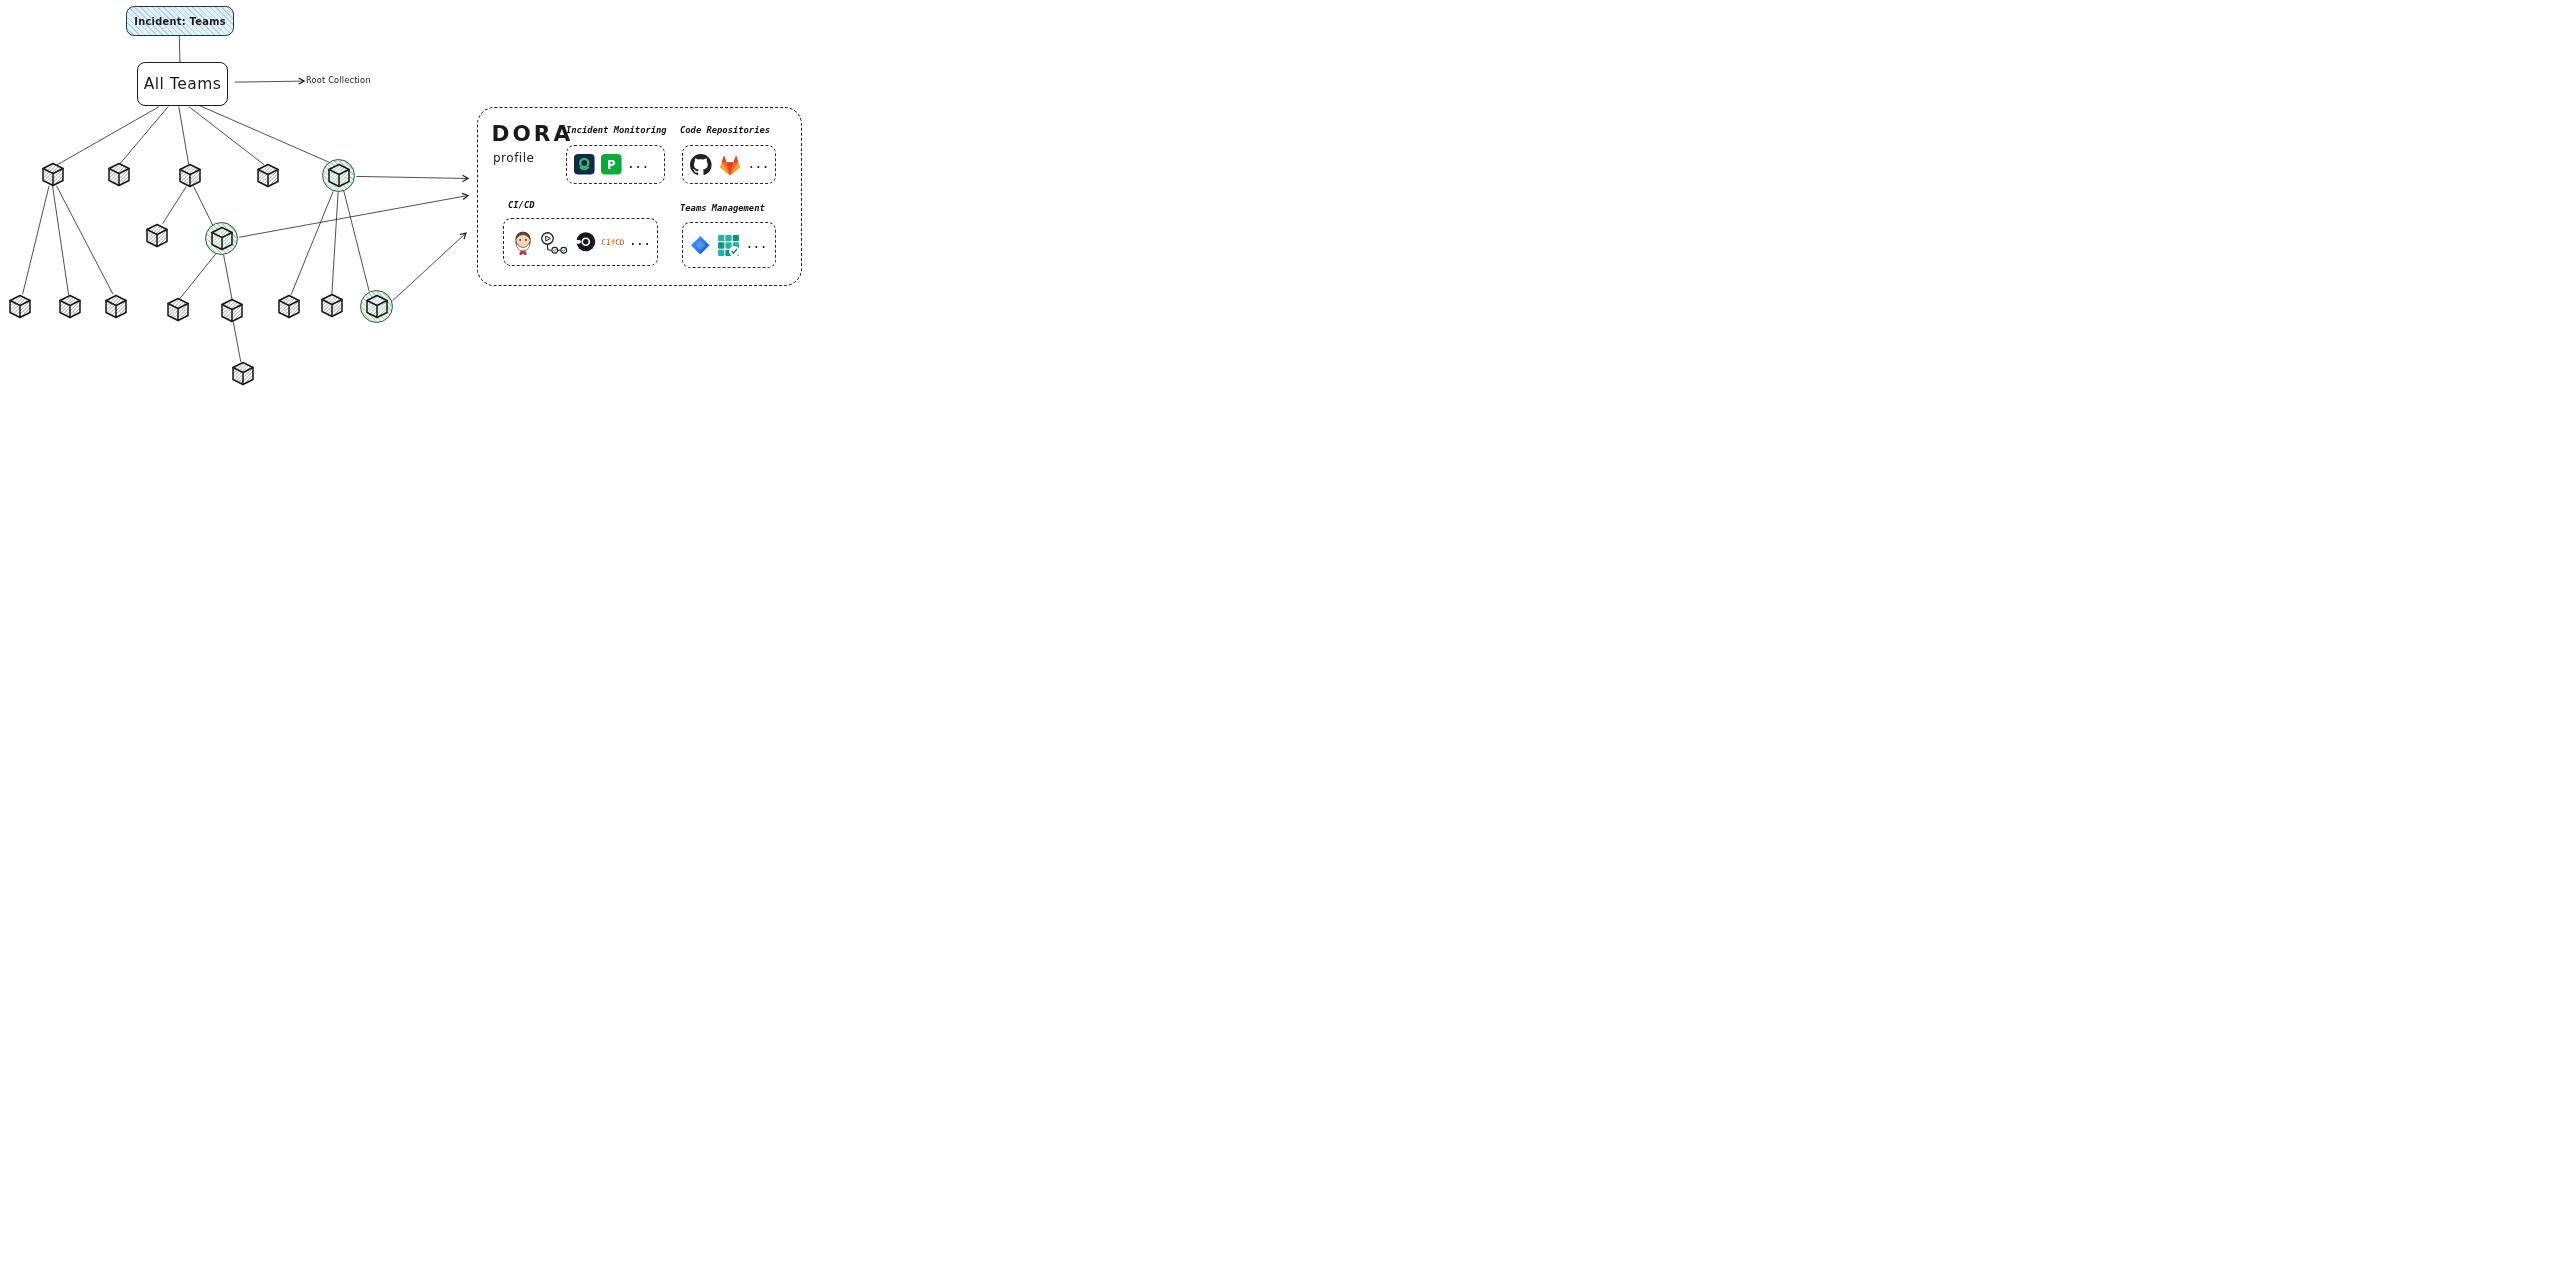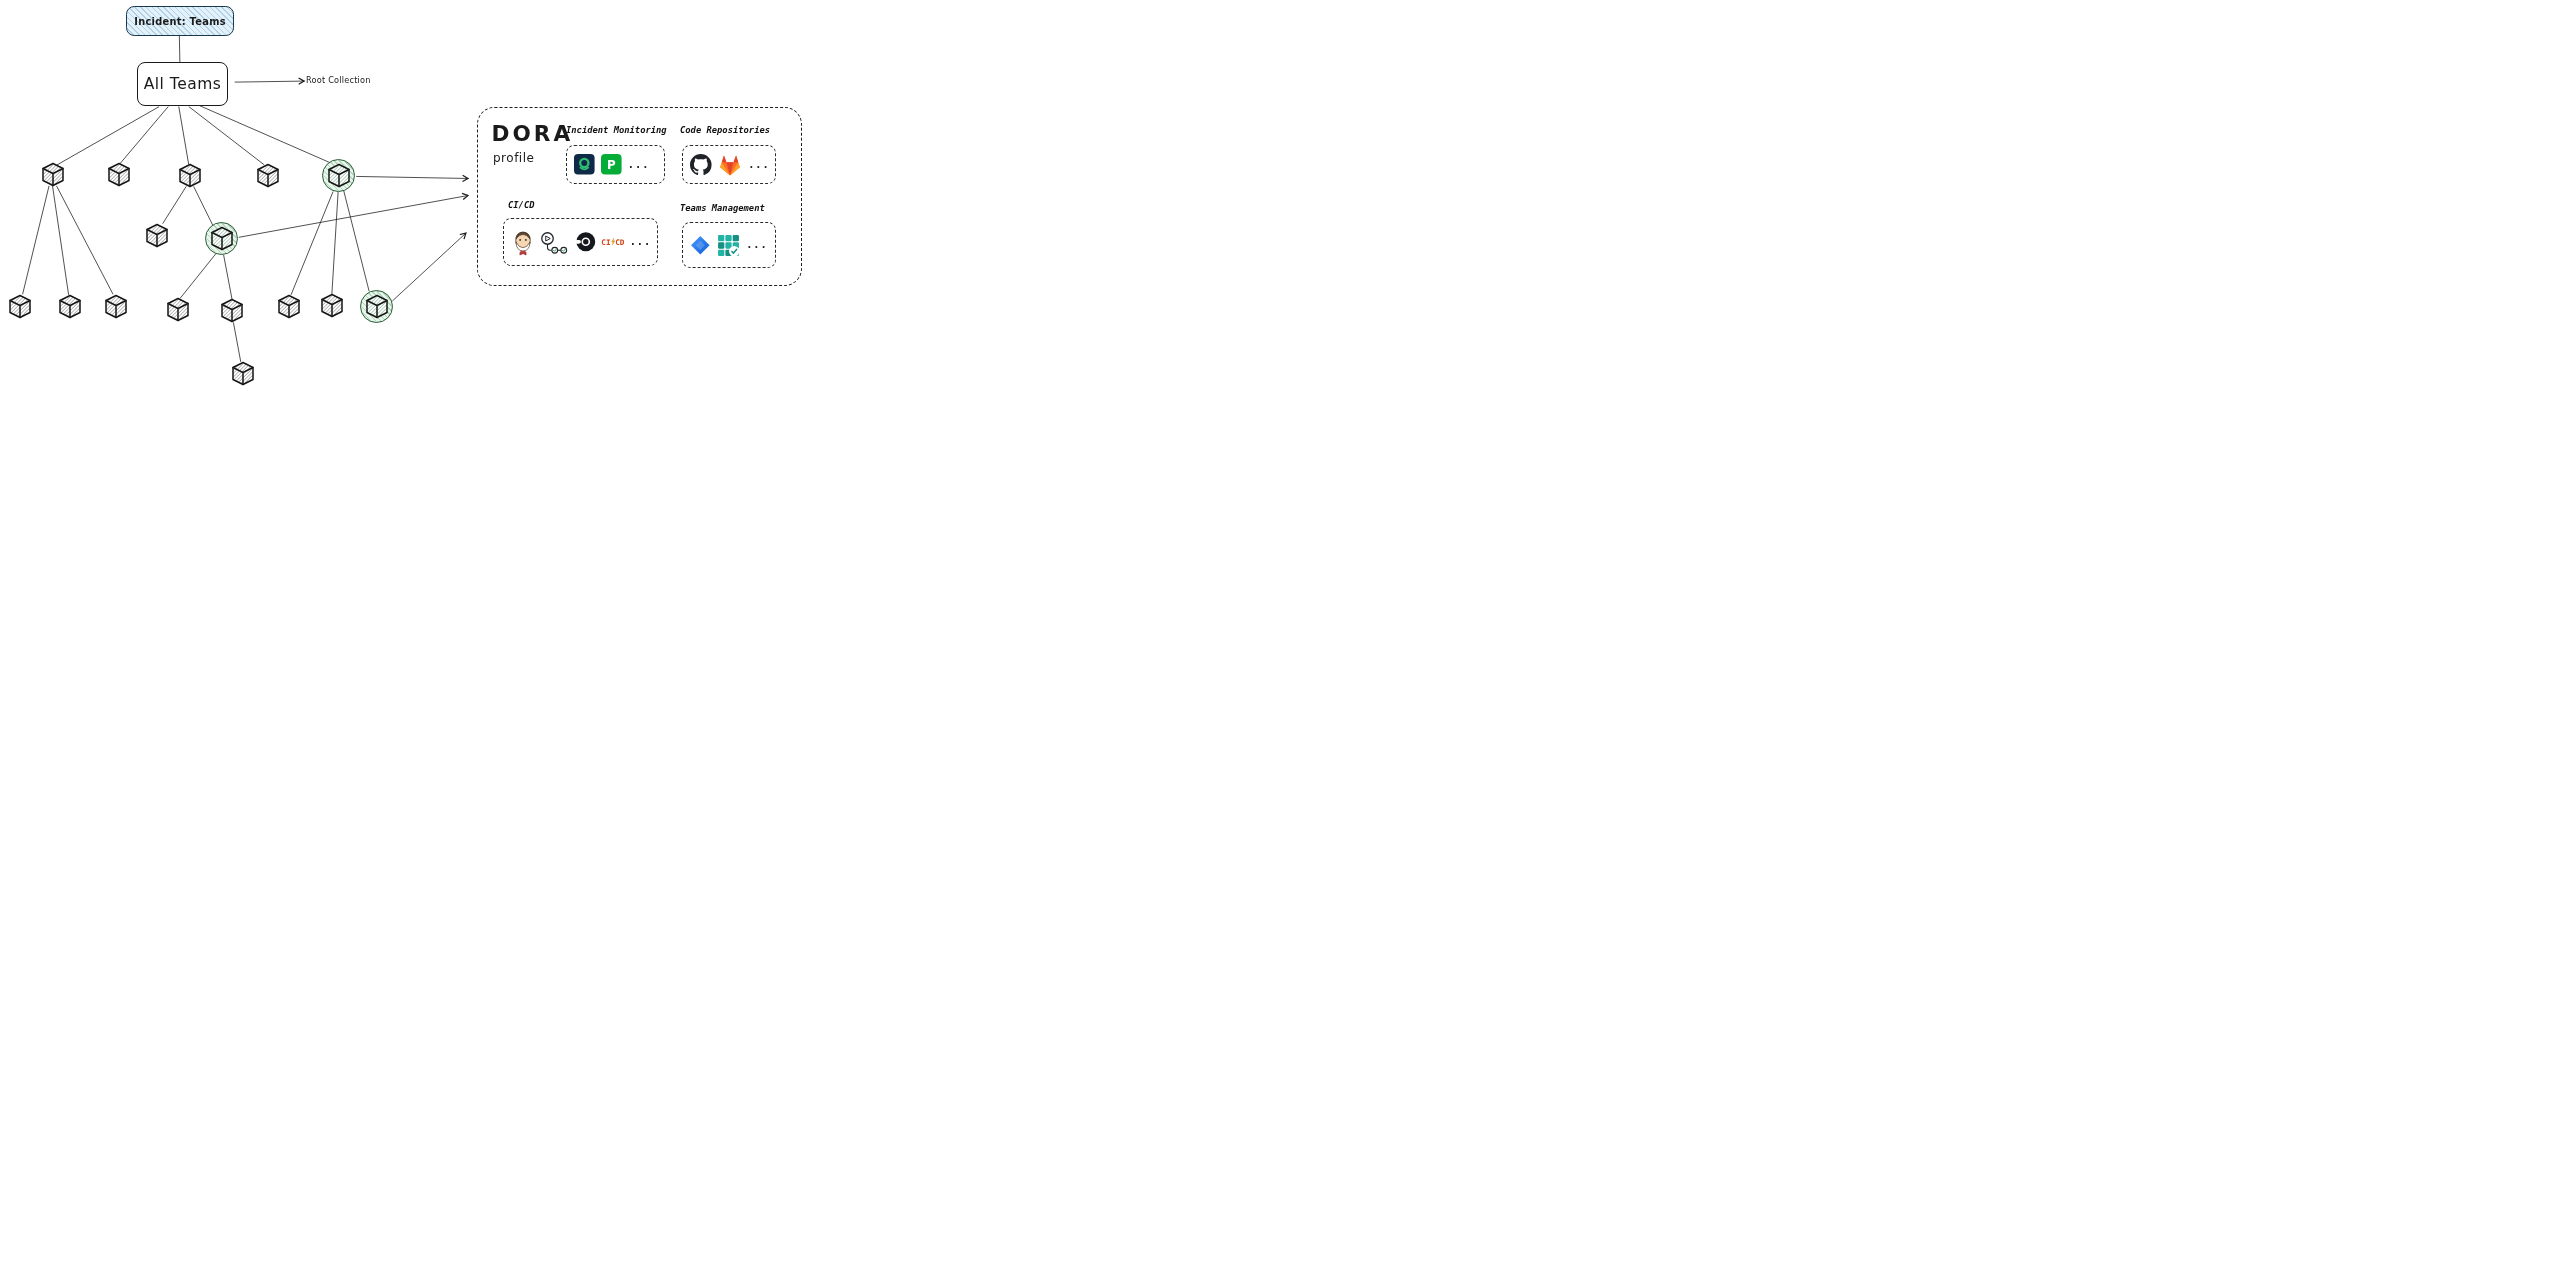--- a/index.html
+++ b/index.html
@@ -56,21 +56,21 @@
   .tool-box {
     position:absolute; border:1px dashed #2b2b2b; border-radius:8.2px; box-sizing:border-box;
     display:flex; align-items:center; gap:6.2px; padding:0 7.2px;
   }
   .tool-box svg { display:block; flex:0 0 auto; }
   .ellipsis {
     font-family:"DejaVu Sans Mono", monospace; font-weight:700; font-size:10.3px;
     letter-spacing:1px; color:#222; transform:translateY(-1px);
   }
   .gitlab-ci {
-    font-family:"DejaVu Sans Mono", monospace; font-weight:700; font-size:7.7px;
+    font-family:"DejaVu Sans Mono", monospace; font-weight:400; font-size:7.7px;
     color:#cf4418; display:flex; align-items:center; gap:0; white-space:nowrap;
   }
 </style>
 </head>
 <body>
 
 <div class="canvas">
 
   <svg class="edges" width="804" height="391" viewBox="0 0 1560 758">
     <defs>

